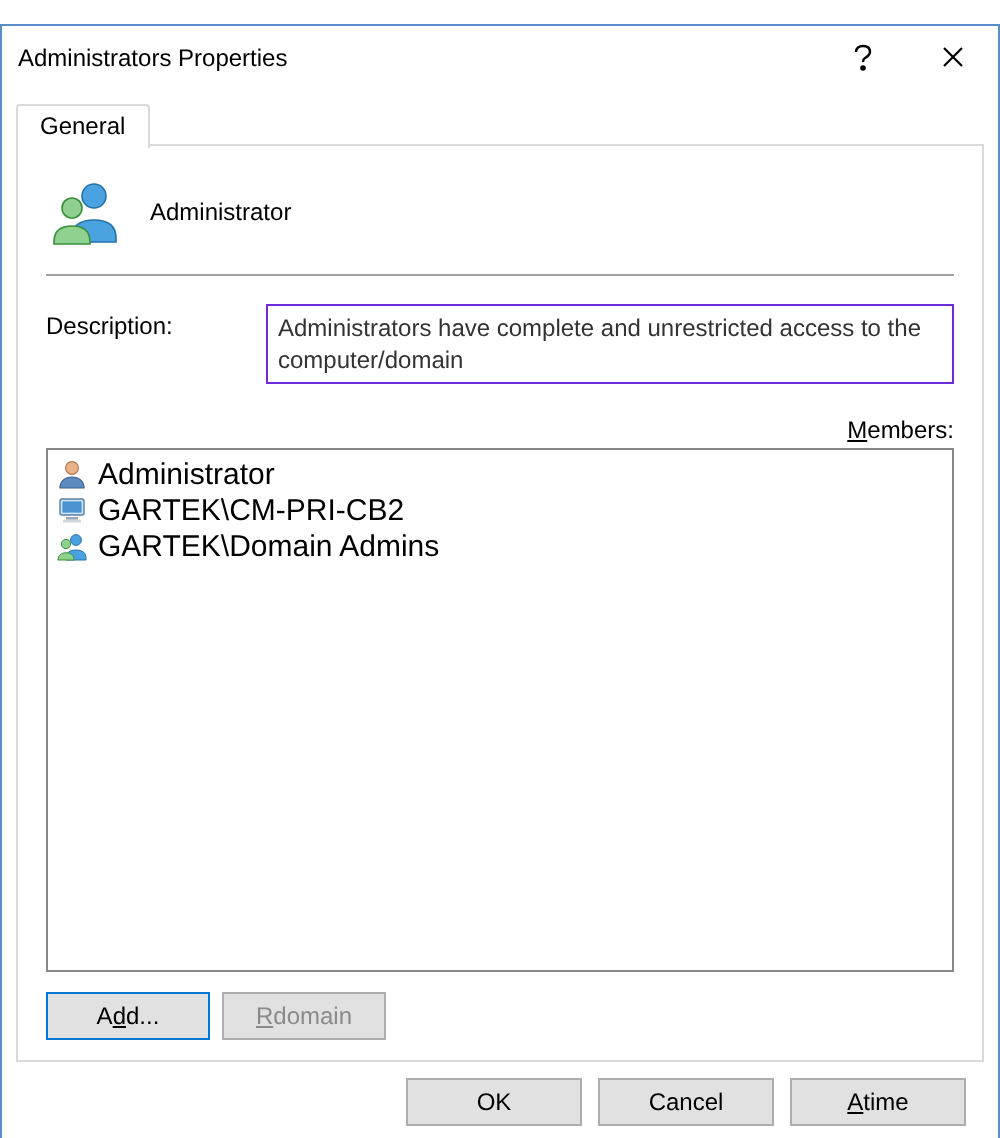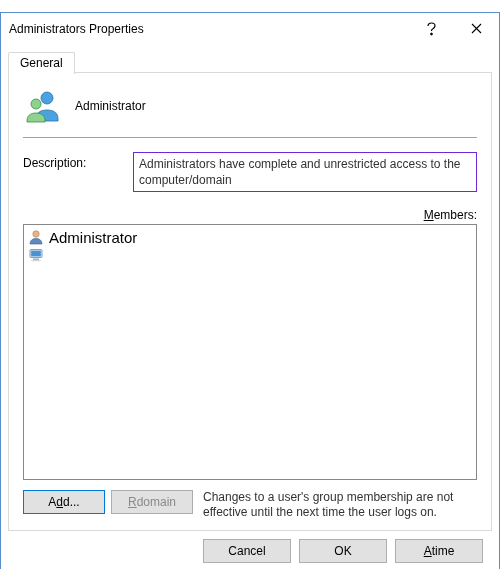--- a/index.html
+++ b/index.html
@@ -121,43 +121,54 @@
         </div>
         <div class="member-item">
           <span>
             <svg width="16" height="16" viewBox="0 0 16 16">
                 <rect x="2" y="2.5" width="12" height="8" rx="1" fill="#cde4f7" stroke="#5b7ea3" stroke-width="0.7"></rect>
                 <rect x="3.2" y="3.7" width="9.6" height="5.6" fill="#4b92d0"></rect>
                 <rect x="5" y="11.5" width="6" height="1.3" fill="#9aa7b3"></rect>
                 <rect x="3.5" y="13" width="9" height="1.2" fill="#cfd6dc"></rect>
               </svg>
           </span>
+          <span>GARTEK\CM-PRI-CB2</span>
+        </div>
+        <div class="member-item">
+          <span>
+            <svg width="16" height="16" viewBox="0 0 16 16">
+                <circle cx="10" cy="5" r="2.7" fill="#4aa3e0" stroke="#2671a8" stroke-width="0.5"></circle>
+                <path d="M5 14c0-2.6 1.8-4 5-4s5 1.4 5 4v1H5z" fill="#4aa3e0" stroke="#2671a8" stroke-width="0.5"></path>
+                <circle cx="5" cy="7" r="2.3" fill="#8fd18f" stroke="#3b8f3b" stroke-width="0.5"></circle>
+                <path d="M1 15c0-2.3 1.5-3.6 4-3.6s4 1.3 4 3.6H1z" fill="#8fd18f" stroke="#3b8f3b" stroke-width="0.5"></path>
+              </svg>
+          </span>
+          <span>GARTEK\Domain Admins</span>
         </div>
       </div>
 
       <div class="action-row">
         <div class="btnrow">
           <div class="btn small add">
             <span>A</span>
               <span class="ul">d</span>
               <span>d...</span>
           </div>
           <div class="btn small disabled">
             <span class="ul">R</span>
               <span>domain</span>
           </div>
         </div>
-        <div class="note">Changes to a user's group membership are not effective until the next time the user logs on.</div>
       </div>
 
     </div>
 
     <div class="bottom-bar">
+      <div class="btn">OK</div>
       <div class="btn">Cancel</div>
-      <div class="btn">OK</div>
       <div class="btn">
         <span class="ul">A</span>
           <span>time</span>
       </div>
     </div>
 
   </div>
 </div>
 
 </body></html>

